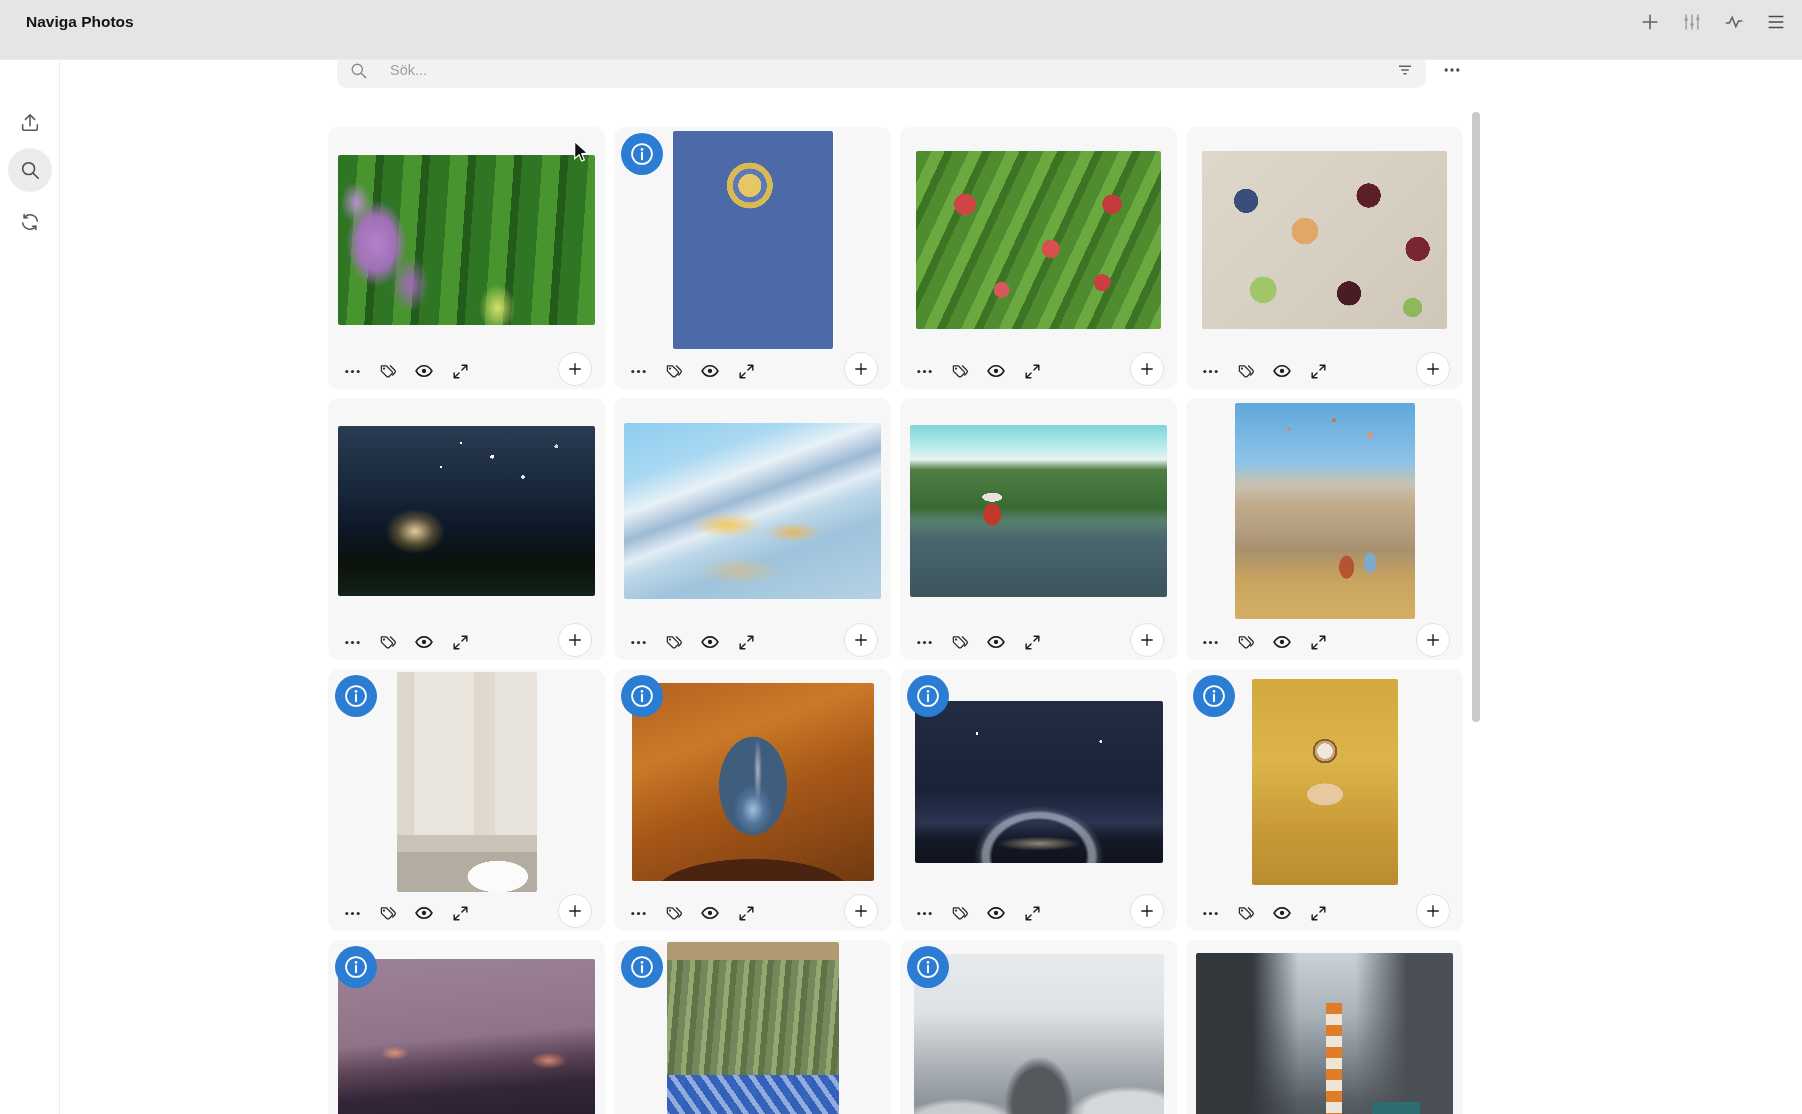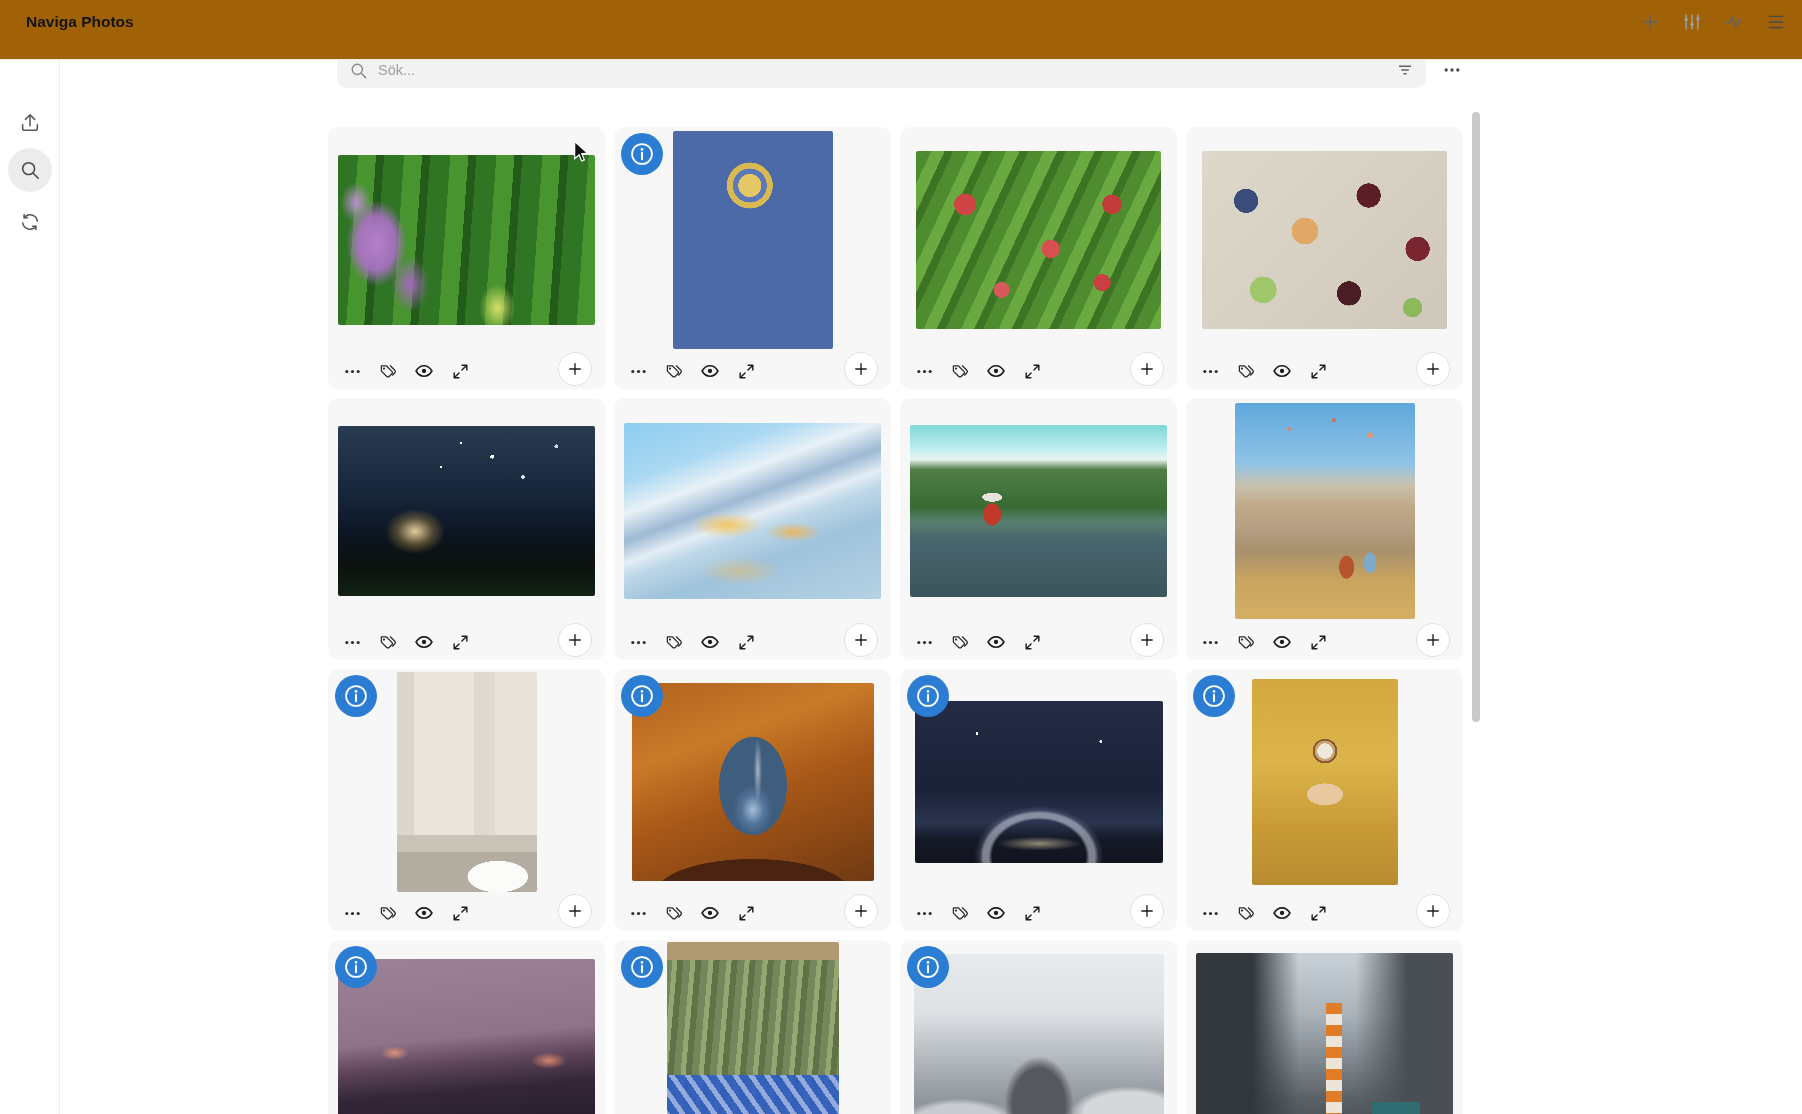--- a/index.html
+++ b/index.html
@@ -2,41 +2,41 @@
 <html><head>
 <meta charset="utf-8">
 <style>
   * { margin:0; padding:0; box-sizing:border-box; }
   html,body { width:1802px; height:1114px; overflow:hidden; background:#fff;
               font-family:"Liberation Sans", sans-serif; }
   svg { display:block; }
 
   
   .topbar { position:absolute; left:0; top:0; width:1802px; height:60px;
-            background:#a16207; border-bottom:1px solid #ececec; z-index:30;text-align:right; }
+            background:#e5e5e5; border-bottom:1px solid #ececec; z-index:30;text-align:right; }
   .app-title { position:absolute; left:26px; top:0; line-height:44px;
                font-size:15.5px; font-weight:bold; color:#141414; }
   .topbar-actions { position:absolute; right:14px; top:10px; display:flex; gap:18px; }
   .tb-btn { width:24px; height:24px; border:none; background:transparent;
             display:flex; align-items:center; justify-content:center; cursor:pointer; }
 
   
   .sidebar { position:absolute; left:0; top:45px; width:60px; height:1069px;
              background:#fff; border-right:1px solid #ececec; z-index:20; }
   .sb-btn { position:absolute; left:8px; width:44px; height:44px; border:none;
             background:transparent; border-radius:50%; display:flex;
             align-items:center; justify-content:center; cursor:pointer; }
   .sb-btn.active { background:#ececec; }
 
   
   .search-bar { position:absolute; left:337px; top:52px; width:1089px; height:36px;
                 background:#f2f2f2; border-radius:10px; display:flex;
                 align-items:center; }
   .search-bar input { flex:1; border:none; background:transparent; outline:none;
-                      font-size:14.5px; color:#404040; margin-left:10px;
+                      font-size:14.5px; color:#404040; margin-left:22px;
                       font-family:"Liberation Sans", sans-serif; }
   .search-bar input::placeholder { color:#9e9e9e; }
   .sb-magnifier { margin-left:12px; }
   .sb-filter { width:30px; height:30px; margin-right:6px; border:none;
                background:transparent; display:flex; align-items:center;
                justify-content:center; cursor:pointer; border-radius:8px; }
   .more-row-btn { position:absolute; left:1437px; top:56px; width:30px; height:28px;
                   border:none; background:transparent; display:flex;
                   align-items:center; justify-content:center; cursor:pointer; }
 

